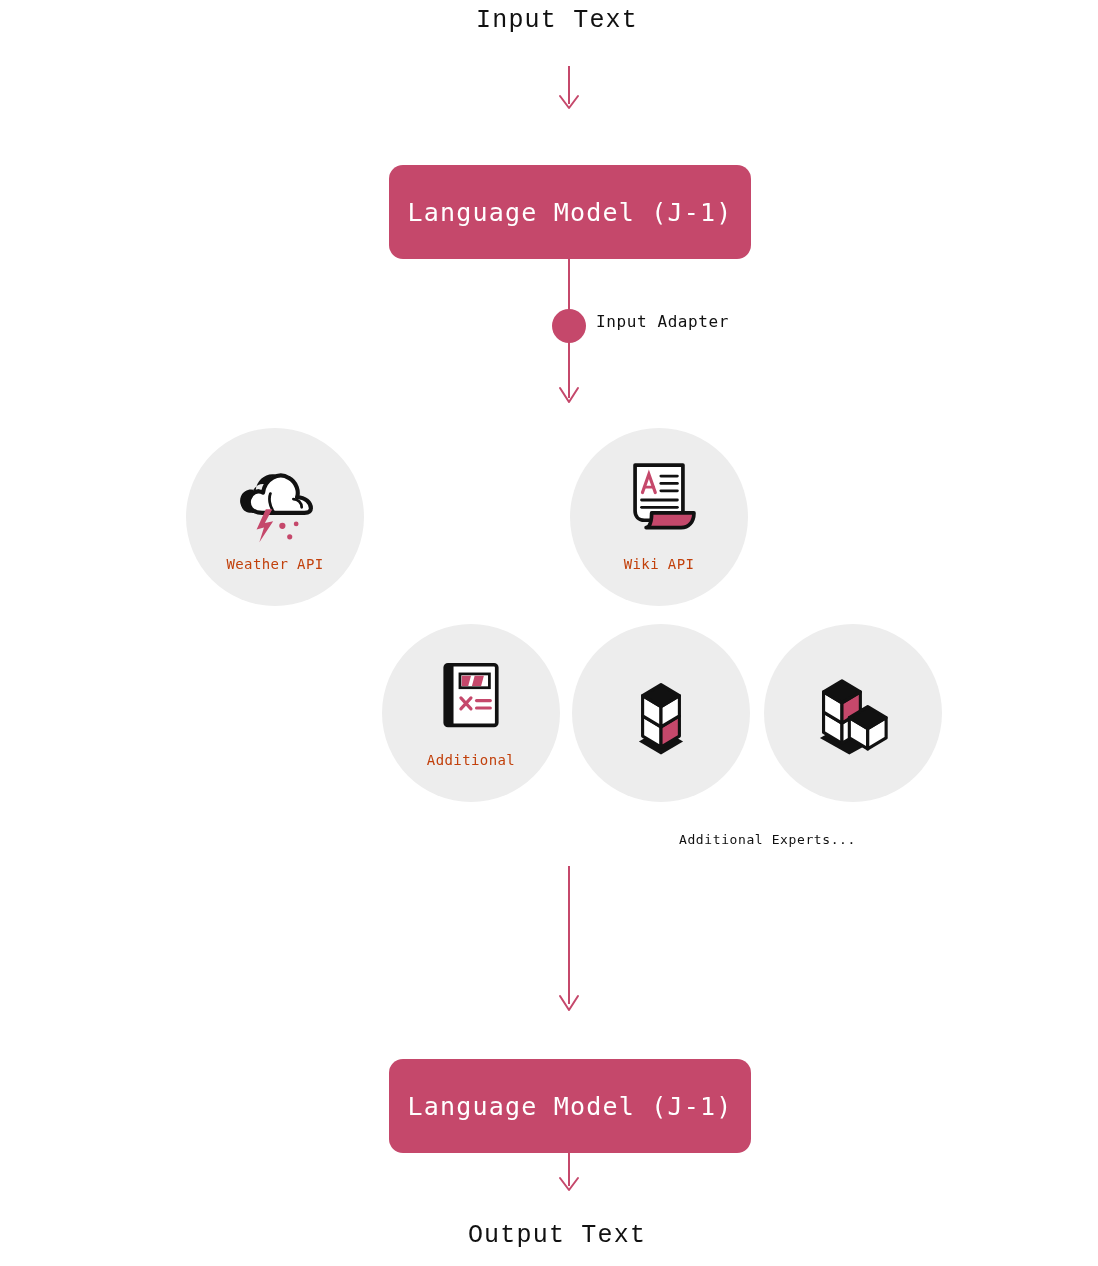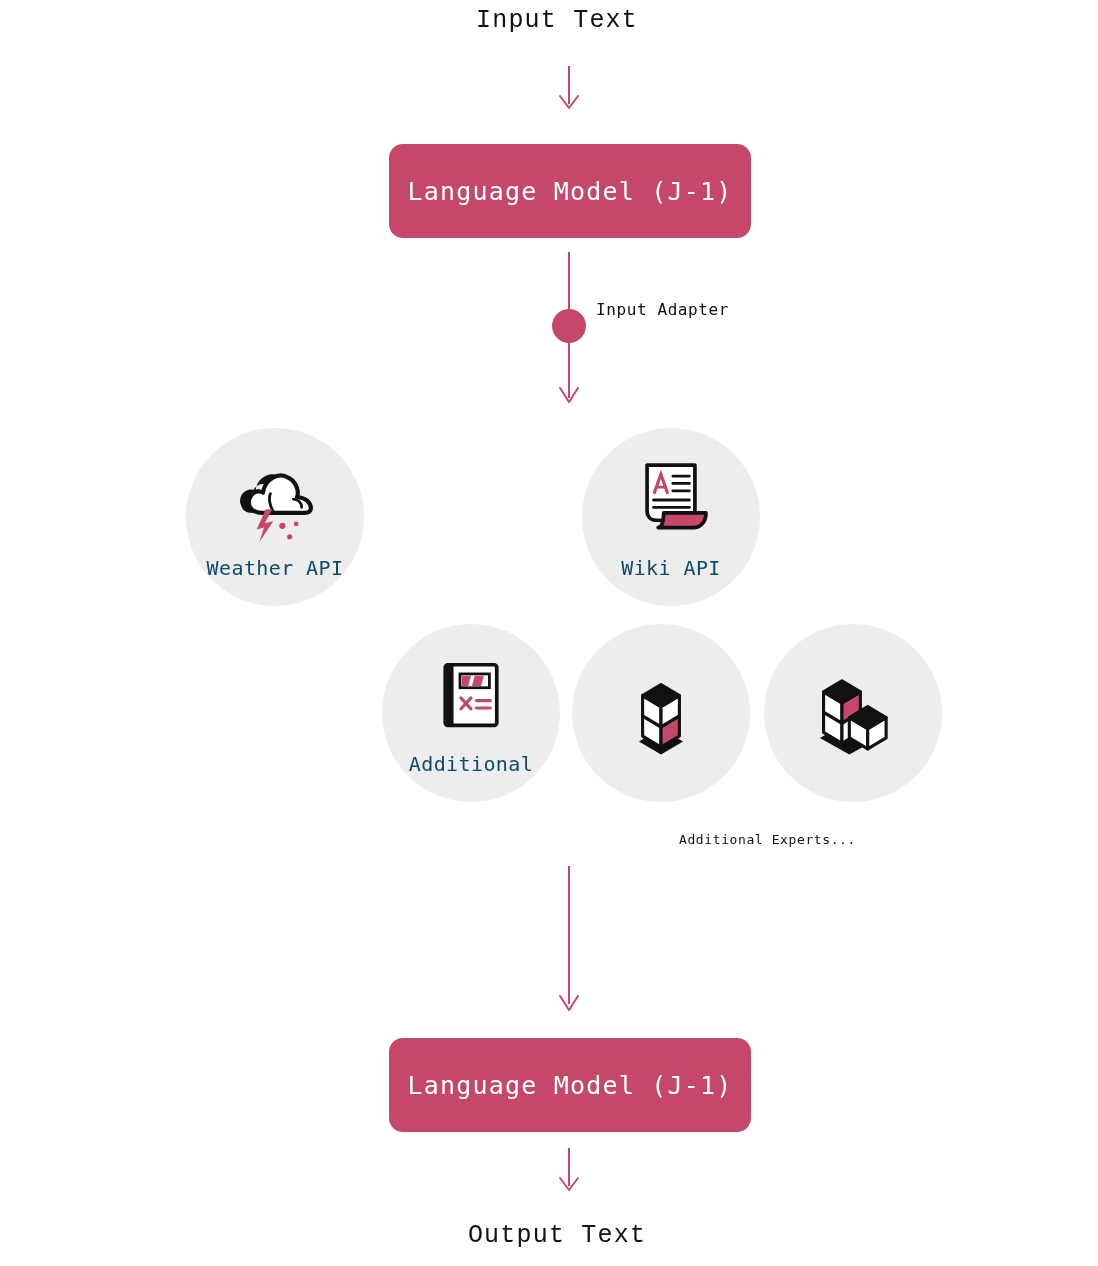--- a/index.html
+++ b/index.html
@@ -45,20 +45,21 @@
     background: #C5486B;
     border-radius: 14px;
     display: flex;
     align-items: center;
     justify-content: center;
     color: #ffffff;
     font-size: 25px;
     letter-spacing: 1.2px;
     font-family: "DejaVu Sans Mono", "Liberation Mono", monospace;
     box-sizing: border-box;
+    margin-top: 21px;
   }
   #lm-top    { top: 144px; }
   #lm-bottom { top: 1038px; }
 
   
   .arrow-svg { position: absolute; overflow: visible; }
   #arrow-in      { left: 540px; top: 66px;  }
   #arrow-adapter { left: 540px; top: 252px; }
   #arrow-out-exp { left: 540px; top: 866px; }
   #arrow-final   { left: 540px; top: 1148px; }
@@ -69,21 +70,21 @@
     left: 552px;
     top: 309px;
     width: 34px;
     height: 34px;
     border-radius: 50%;
     background: #C5486B;
   }
   #adapter-label {
     position: absolute;
     left: 596px;
-    top: 300px;
+    top: 312px;
     font-size: 16px;
     letter-spacing: 0.6px;
     color: #111111;
     white-space: nowrap;
   }
 
   
   #experts {
     position: absolute;
     left: 186px;
@@ -108,30 +109,30 @@
   }
   .expert .glyph {
     width: 92px;
     height: 92px;
     margin-top: 26px;
     display: block;
   }
   .expert.noLabel .glyph { margin-top: 44px; }
   .expert .expert-label {
     margin-top: 10px;
-    font-size: 20px;
+    font-size: 14px;
     letter-spacing: 0.4px;
-    color: #0c4a6e;
+    color: #c2410c;
     white-space: nowrap;
   }
 
   
   #exp-0 { left: 0px;   top: 0px; }
   #exp-1 { left: 194px; top: 0px; }
-  #exp-2 { left: 396px; top: 0px; }
+  #exp-2 { left: 384px; top: 0px; }
   #exp-3 { left: 578px; top: 0px; }
   
   #exp-4 { left: 6px;   top: 0px; }
   #exp-5 { left: 196px; top: 0px; }
   #exp-6 { left: 386px; top: 0px; }
   #exp-7 { left: 578px; top: 0px; }
 
   #additional-experts {
     position: absolute;
     left: 679px;

